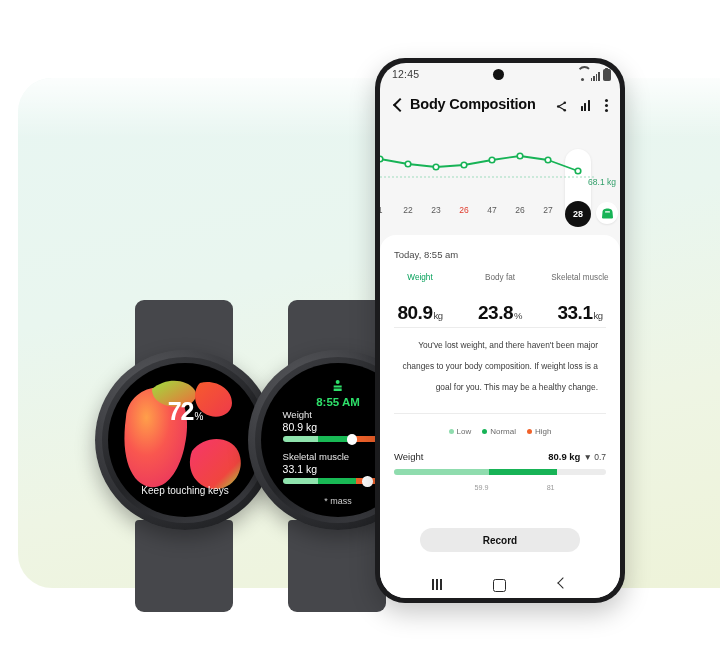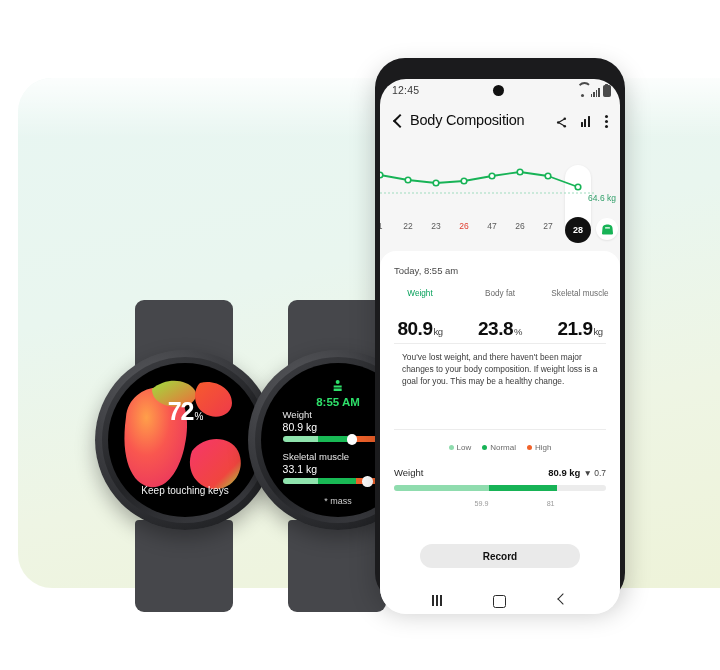--- a/index.html
+++ b/index.html
@@ -23,21 +23,21 @@
     border-radius:34px 0 0 0;
   }
 
   
   .phone{
     position:absolute;left:375px;top:58px;width:250px;height:545px;
     background:#1b1b1d;border-radius:30px;
     box-shadow:0 10px 26px rgba(0,0,0,.22);
   }
   .phone-screen{
-    position:absolute;left:5px;top:21px;width:240px;height:535px;
+    position:absolute;left:5px;top:5px;width:240px;height:535px;
     background:#f6f6f6;border-radius:26px;overflow:hidden;
   }
 
   
   .statusbar{position:absolute;left:0;top:0;width:240px;height:26px;}
   .sb-time{position:absolute;left:12px;top:5px;font-size:10.5px;color:#3a3a3a;letter-spacing:.2px;}
   .punch{position:absolute;left:113px;top:6px;width:11px;height:11px;border-radius:50%;background:#111;}
   .sb-icons{position:absolute;right:9px;top:6px;display:flex;align-items:flex-end;gap:3px;}
   .ico-wifi{width:11px;height:9px;position:relative;}
   .ico-wifi:before{content:"";position:absolute;left:0;bottom:0;width:11px;height:11px;
@@ -50,21 +50,21 @@
   .ico-sig i:nth-child(3){height:7px;}
   .ico-sig i:nth-child(4){height:9px;}
   .ico-bat{width:6px;height:10px;border:1.4px solid #4a4a4a;border-radius:1.5px;background:#4a4a4a;position:relative;}
   .ico-bat:after{content:"";position:absolute;left:1.4px;top:-2.4px;width:2.6px;height:1.4px;background:#4a4a4a;border-radius:1px;}
 
   
   .appbar{position:absolute;left:0;top:28px;width:240px;height:38px;}
   .back-ic{position:absolute;left:12px;top:9px;width:11px;height:11px;}
   .back-ic:before{content:"";position:absolute;left:3px;top:0px;width:8px;height:8px;
     border-left:2px solid #111;border-bottom:2px solid #111;transform:rotate(45deg);}
-  .app-title{position:absolute;left:30px;top:5px;font-size:14.5px;font-weight:normal;color:#0d0d0d;letter-spacing:-.2px;}
+  .app-title{position:absolute;left:30px;top:5px;font-size:14.5px;font-weight:bold;color:#0d0d0d;letter-spacing:-.2px;}
   .hdr-ic{position:absolute;top:8px;}
   .ic-share{right:52px;width:13px;height:13px;}
   .ic-share svg{width:13px;height:13px;}
   .ic-chart{right:30px;display:flex;align-items:flex-end;gap:1.4px;height:12px;}
   .ic-chart i{display:block;width:2.2px;background:#1b1b1b;border-radius:.5px;}
   .ic-chart i:nth-child(1){height:5px;}
   .ic-chart i:nth-child(2){height:8px;}
   .ic-chart i:nth-child(3){height:11px;}
   .ic-more{right:12px;width:3px;height:13px;display:flex;flex-direction:column;justify-content:space-between;}
   .ic-more i{display:block;width:3px;height:3px;border-radius:50%;background:#1b1b1b;}
@@ -87,22 +87,22 @@
   .card{position:absolute;left:0;top:172px;width:240px;height:335px;background:#fff;border-radius:16px 16px 0 0;}
   .today{position:absolute;left:14px;top:14px;font-size:9.5px;color:#4a4a4a;}
 
   .metrics{position:absolute;left:0;top:38px;width:240px;display:flex;}
   .metric{flex:1;text-align:center;}
   .m-lab{font-size:8.2px;color:#6b6b6b;}
   .m-lab.green{color:#05a05a;}
   .m-val{margin-top:20px;font-size:19px;font-weight:bold;color:#0d0d0d;letter-spacing:-.5px;}
   .m-unit{font-size:9.5px;font-weight:normal;color:#3c3c3c;margin-left:1px;}
 
-  .advice{position:absolute;left:22px;top:100px;width:196px;text-align:left;
-    font-size:8.4px;line-height:12px;color:#3a3a3a;}
+  .advice{position:absolute;left:22px;top:100px;width:196px;text-align:right;
+    font-size:8.4px;line-height:21px;color:#3a3a3a;}
   .divider{position:absolute;left:14px;width:212px;height:1px;background:#ececec;}
 
   .legend{position:absolute;left:0;top:192px;width:240px;display:flex;justify-content:center;gap:11px;font-size:8px;color:#6b6b6b;}
   .legend span.dot{display:inline-block;width:5px;height:5px;border-radius:50%;margin-right:3px;vertical-align:middle;}
 
   .wrow{position:absolute;left:14px;top:216px;width:212px;}
   .wrow-top{display:flex;justify-content:space-between;align-items:baseline;}
   .wrow-name{font-size:9.5px;color:#2a2a2a;}
   .wrow-val{font-size:9.5px;color:#111;font-weight:bold;}
   .wrow-delta{font-size:8.5px;color:#444;font-weight:normal;margin-left:3px;}
@@ -297,21 +297,21 @@
             <circle cx="0" cy="26" r="2.8"></circle>
               <circle cx="28" cy="31" r="2.8"></circle>
             <circle cx="56" cy="34" r="2.8"></circle>
               <circle cx="84" cy="32" r="2.8"></circle>
             <circle cx="112" cy="27" r="2.8"></circle>
               <circle cx="140" cy="23" r="2.8"></circle>
             <circle cx="168" cy="27" r="2.8"></circle>
               <circle cx="198" cy="38" r="2.8"></circle>
           </g>
         </svg>
-        <div class="avg-label">64.6 kg</div>
+        <div class="avg-label">68.1 kg</div>
 
         <div class="dates">
           <span class="d" style="left:-8px;">1</span>
           <span class="d" style="left:20px;">22</span>
           <span class="d" style="left:48px;">23</span>
           <span class="d sun" style="left:76px;">26</span>
           <span class="d" style="left:104px;">47</span>
           <span class="d" style="left:132px;">26</span>
           <span class="d" style="left:160px;">27</span>
           <span class="d-sel">28</span>
@@ -336,21 +336,21 @@
           </div>
           <div class="metric">
             <div class="m-lab">Body fat</div>
             <div class="m-val">
               <span>23.8</span><span class="m-unit">%</span>
             </div>
           </div>
           <div class="metric">
             <div class="m-lab">Skeletal muscle</div>
             <div class="m-val">
-              <span>21.9</span><span class="m-unit">kg</span>
+              <span>33.1</span><span class="m-unit">kg</span>
             </div>
           </div>
         </div>
 
         <div class="divider" style="top:92px;"></div>
         <div class="advice">You've lost weight, and there haven't been major changes to your body composition. If weight loss is a goal for you. This may be a healthy change.</div>
         <div class="divider" style="top:178px;"></div>
 
         <div class="legend">
           <span><span class="dot" style="background:#8fdcae;"></span><span>Low</span></span>

